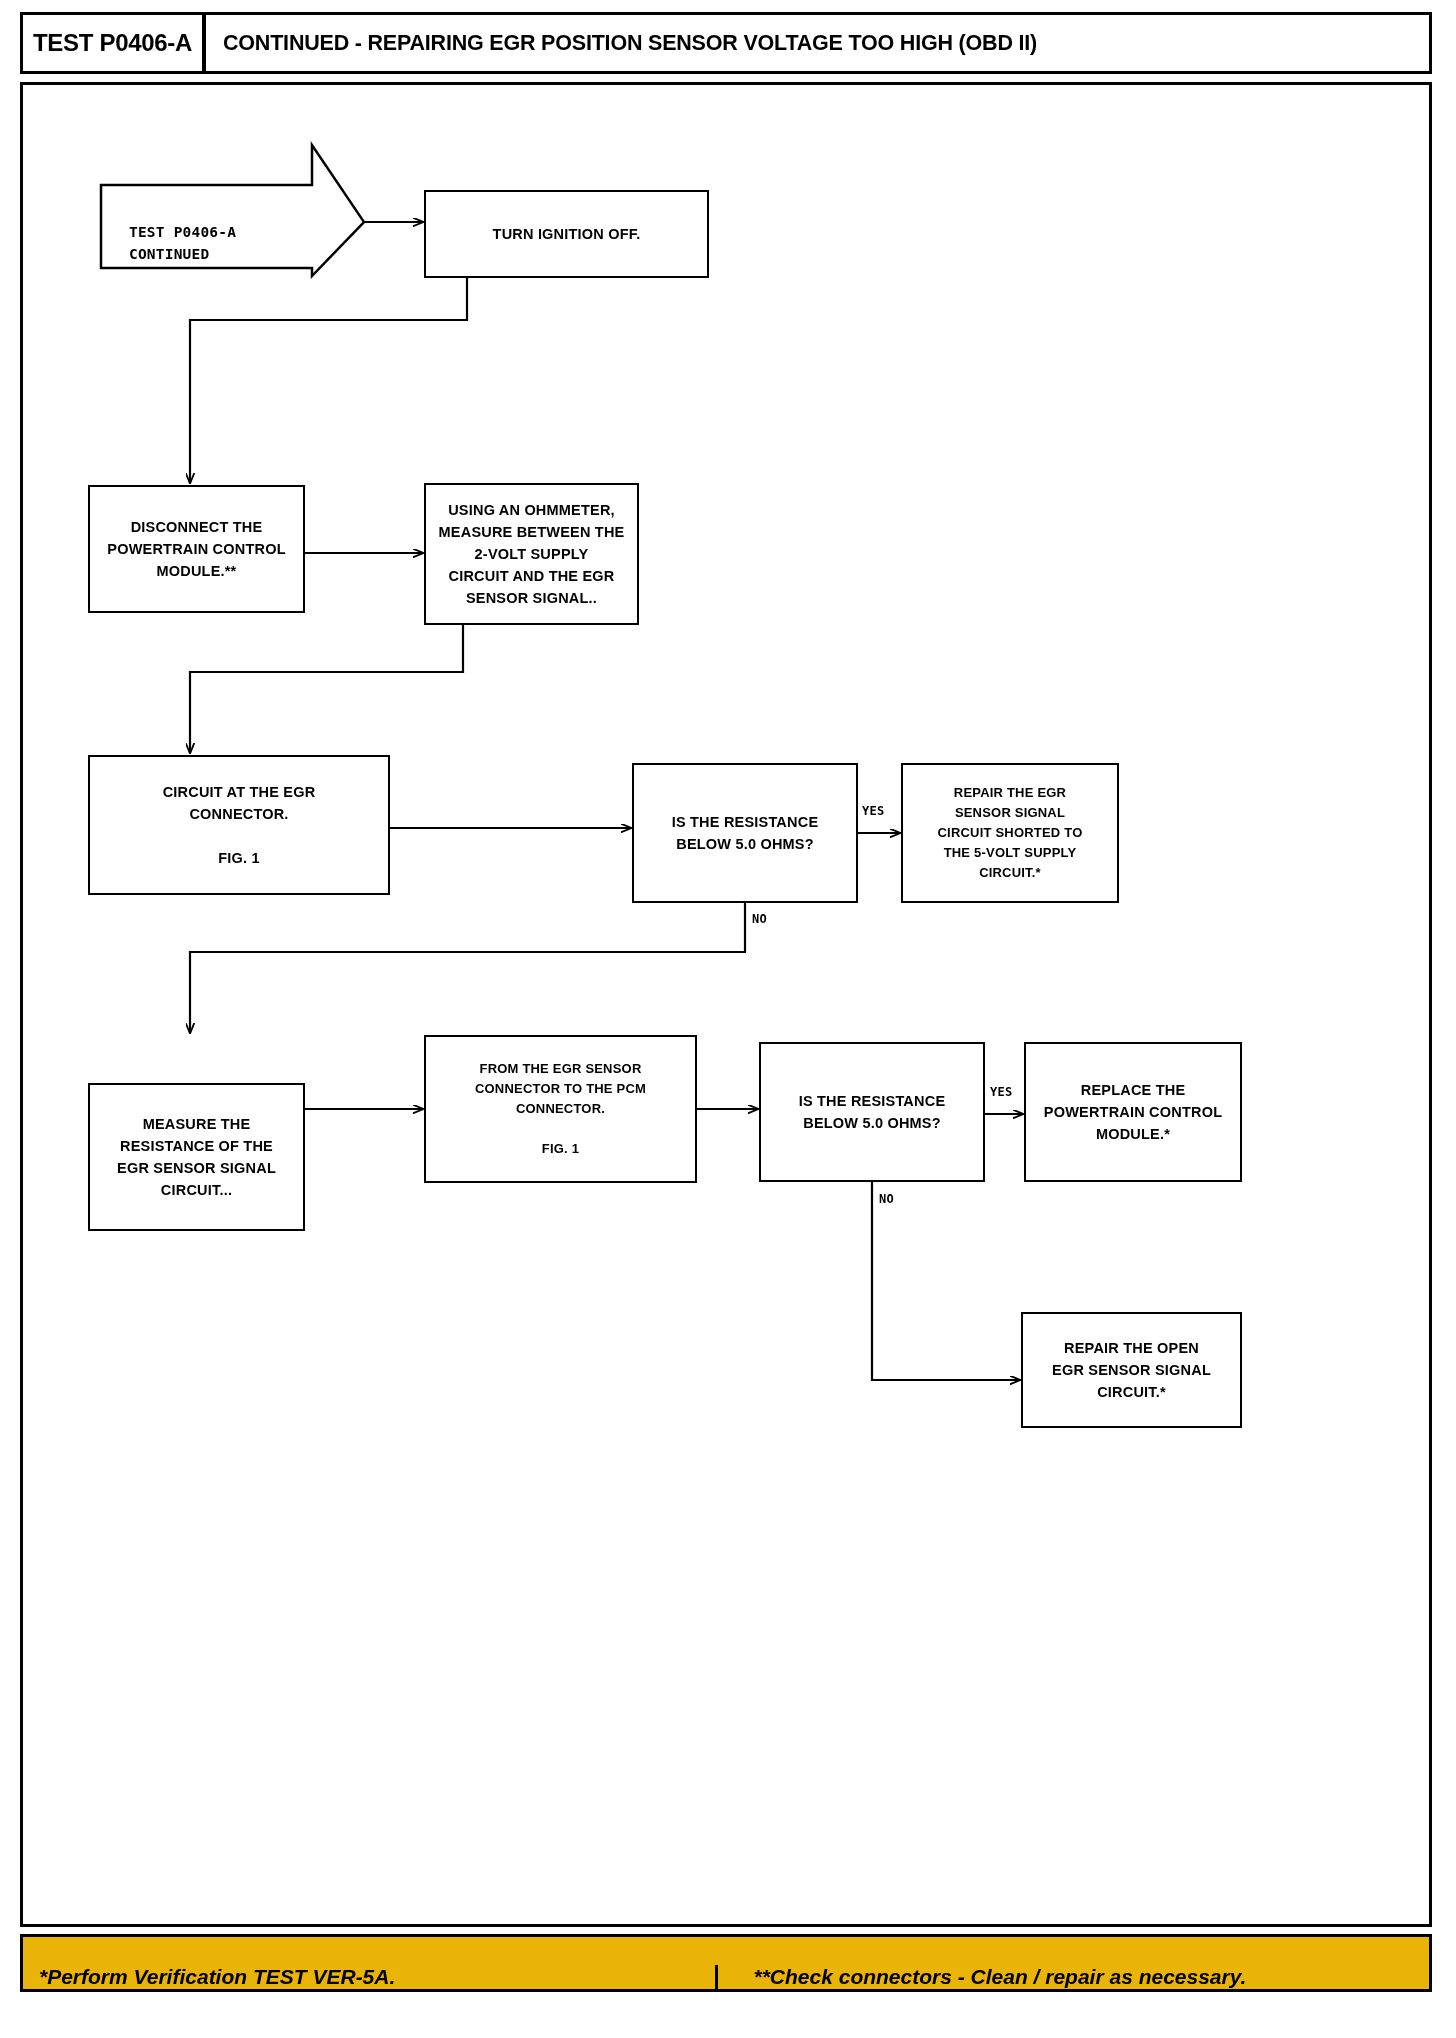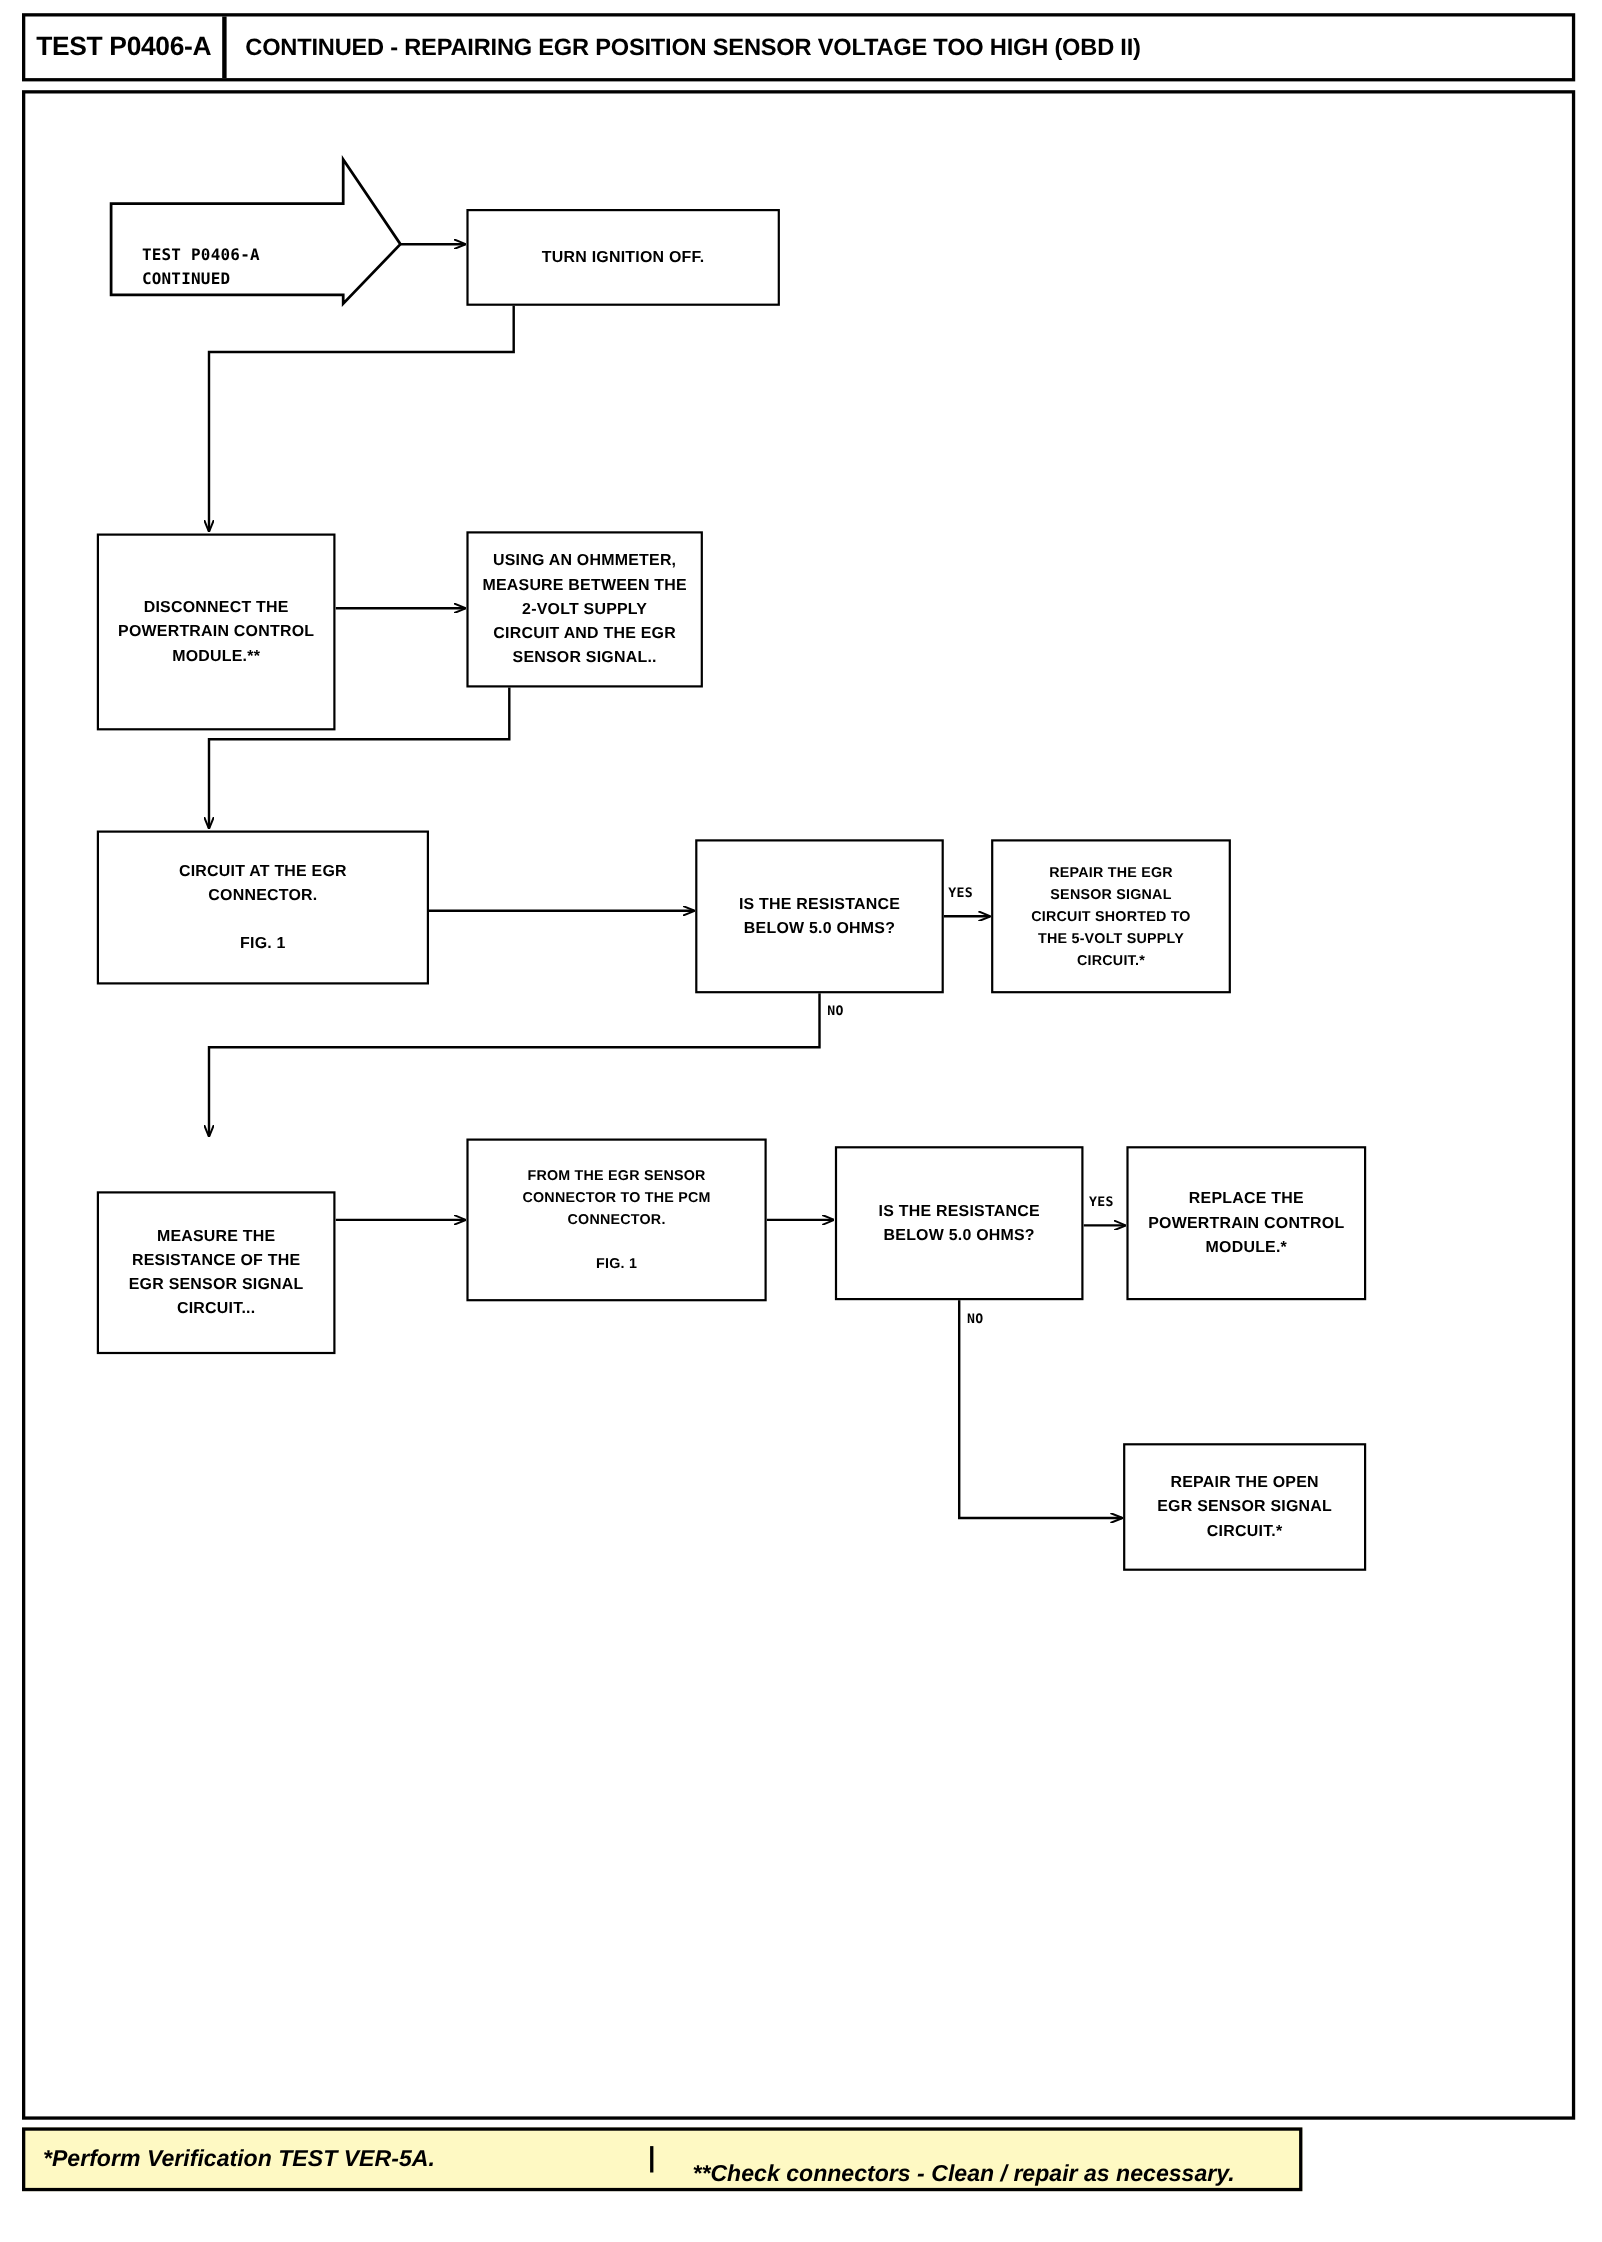--- a/index.html
+++ b/index.html
@@ -76,27 +76,27 @@
     border: 3px solid #000;
     box-sizing: border-box;
     background: #fff;
   }
 
   
   .footer {
     position: absolute;
     left: 0;
     top: 1922px;
-    width: 1164px;
+    width: 1412px;
     height: 58px;
     border: 3px solid #000;
     box-sizing: border-box;
     display: flex;
-    align-items: center;
-    background: #fef9c3;
+    align-items: flex-end;
+    background: #eab308;
   }
   .footer-cell {
     flex: 1;
     display: flex;
     align-items: center;
   }
   .footer-left {
     padding-left: 16px;
     border-right: 3px solid #000;
     box-sizing: border-box;
@@ -244,21 +244,21 @@
 
   <div class="chevron" style="left:101px; top:185px; width:263px; height:92px; background:transparent;">
     <div class="chev-label">TEST P0406-A
 CONTINUED</div>
   </div>
 
   <div class="node" style="left:424px; top:190px; width:285px; height:88px;">
     <div class="node-inner">TURN IGNITION OFF.</div>
   </div>
 
-  <div class="node" style="left:88px; top:485px; width:217px; height:179px;">
+  <div class="node" style="left:88px; top:485px; width:217px; height:128px;">
     <div class="node-inner">DISCONNECT THE
 POWERTRAIN CONTROL
 MODULE.**</div>
   </div>
 
   <div class="node" style="left:424px; top:483px; width:215px; height:142px;">
     <div class="node-inner">USING AN OHMMETER,
 MEASURE BETWEEN THE
 2-VOLT SUPPLY
 CIRCUIT AND THE EGR

